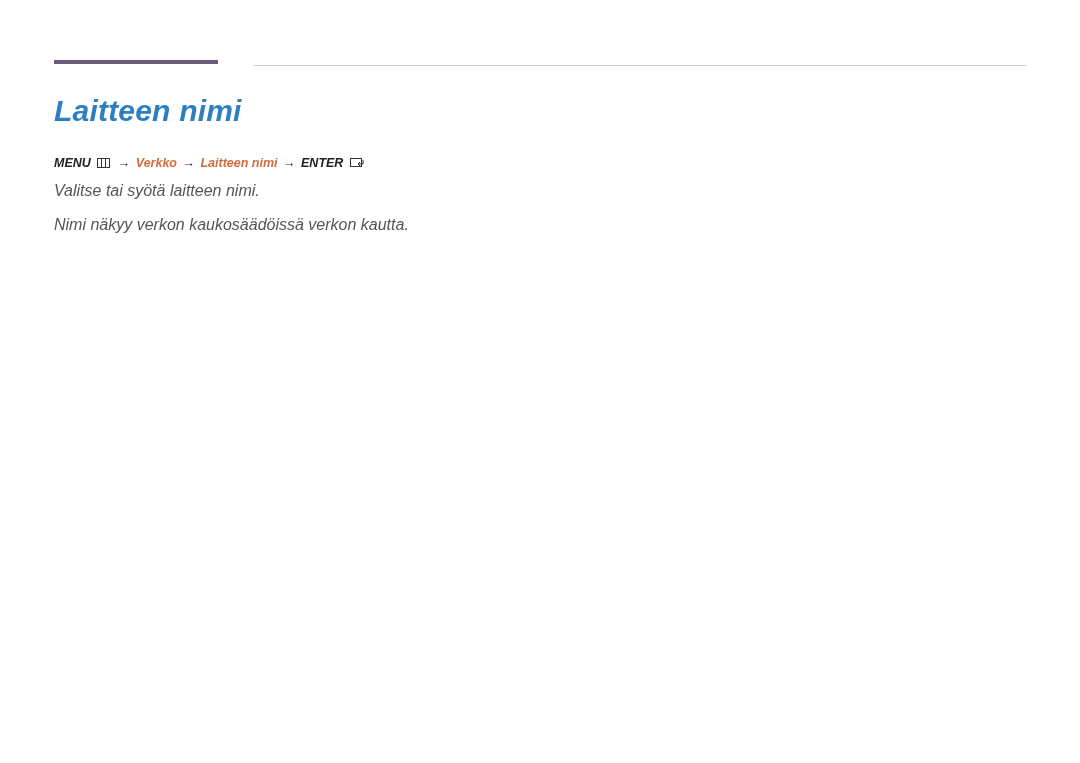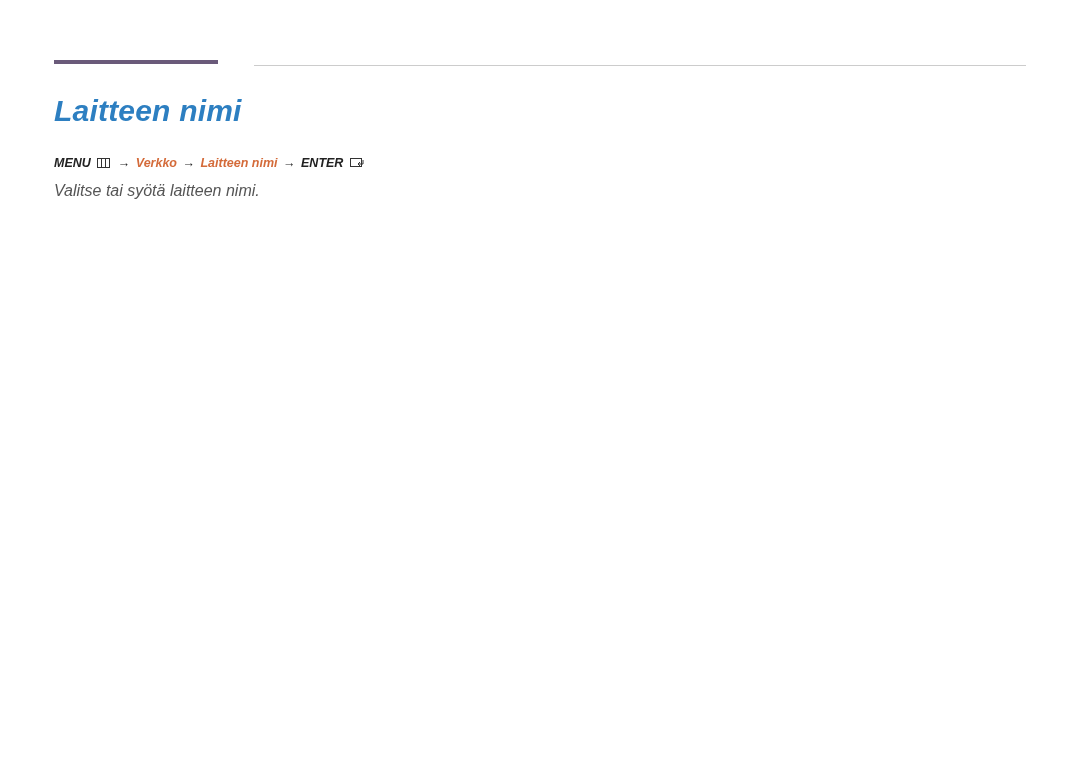--- a/index.html
+++ b/index.html
@@ -109,14 +109,15 @@
     <span class="icon-enter">
       <svg width="16" height="11" viewBox="0 0 16 11">
         <rect x="0.5" y="0.5" width="11" height="8" fill="none" stroke="#333" stroke-width="1"></rect>
         <path d="M13 2 L13 6 L9 6" fill="none" stroke="#333" stroke-width="1"></path>
         <path d="M10 4 L8 6 L10 8" fill="none" stroke="#333" stroke-width="1"></path>
       </svg>
     </span>
   </div>
 
   <p class="body-text">Valitse tai syötä laitteen nimi.</p>
+  <p class="body-text">Nimi näkyy verkon kaukosäädöissä verkon kautta.</p>
 
 </div>
 
 </body></html>

